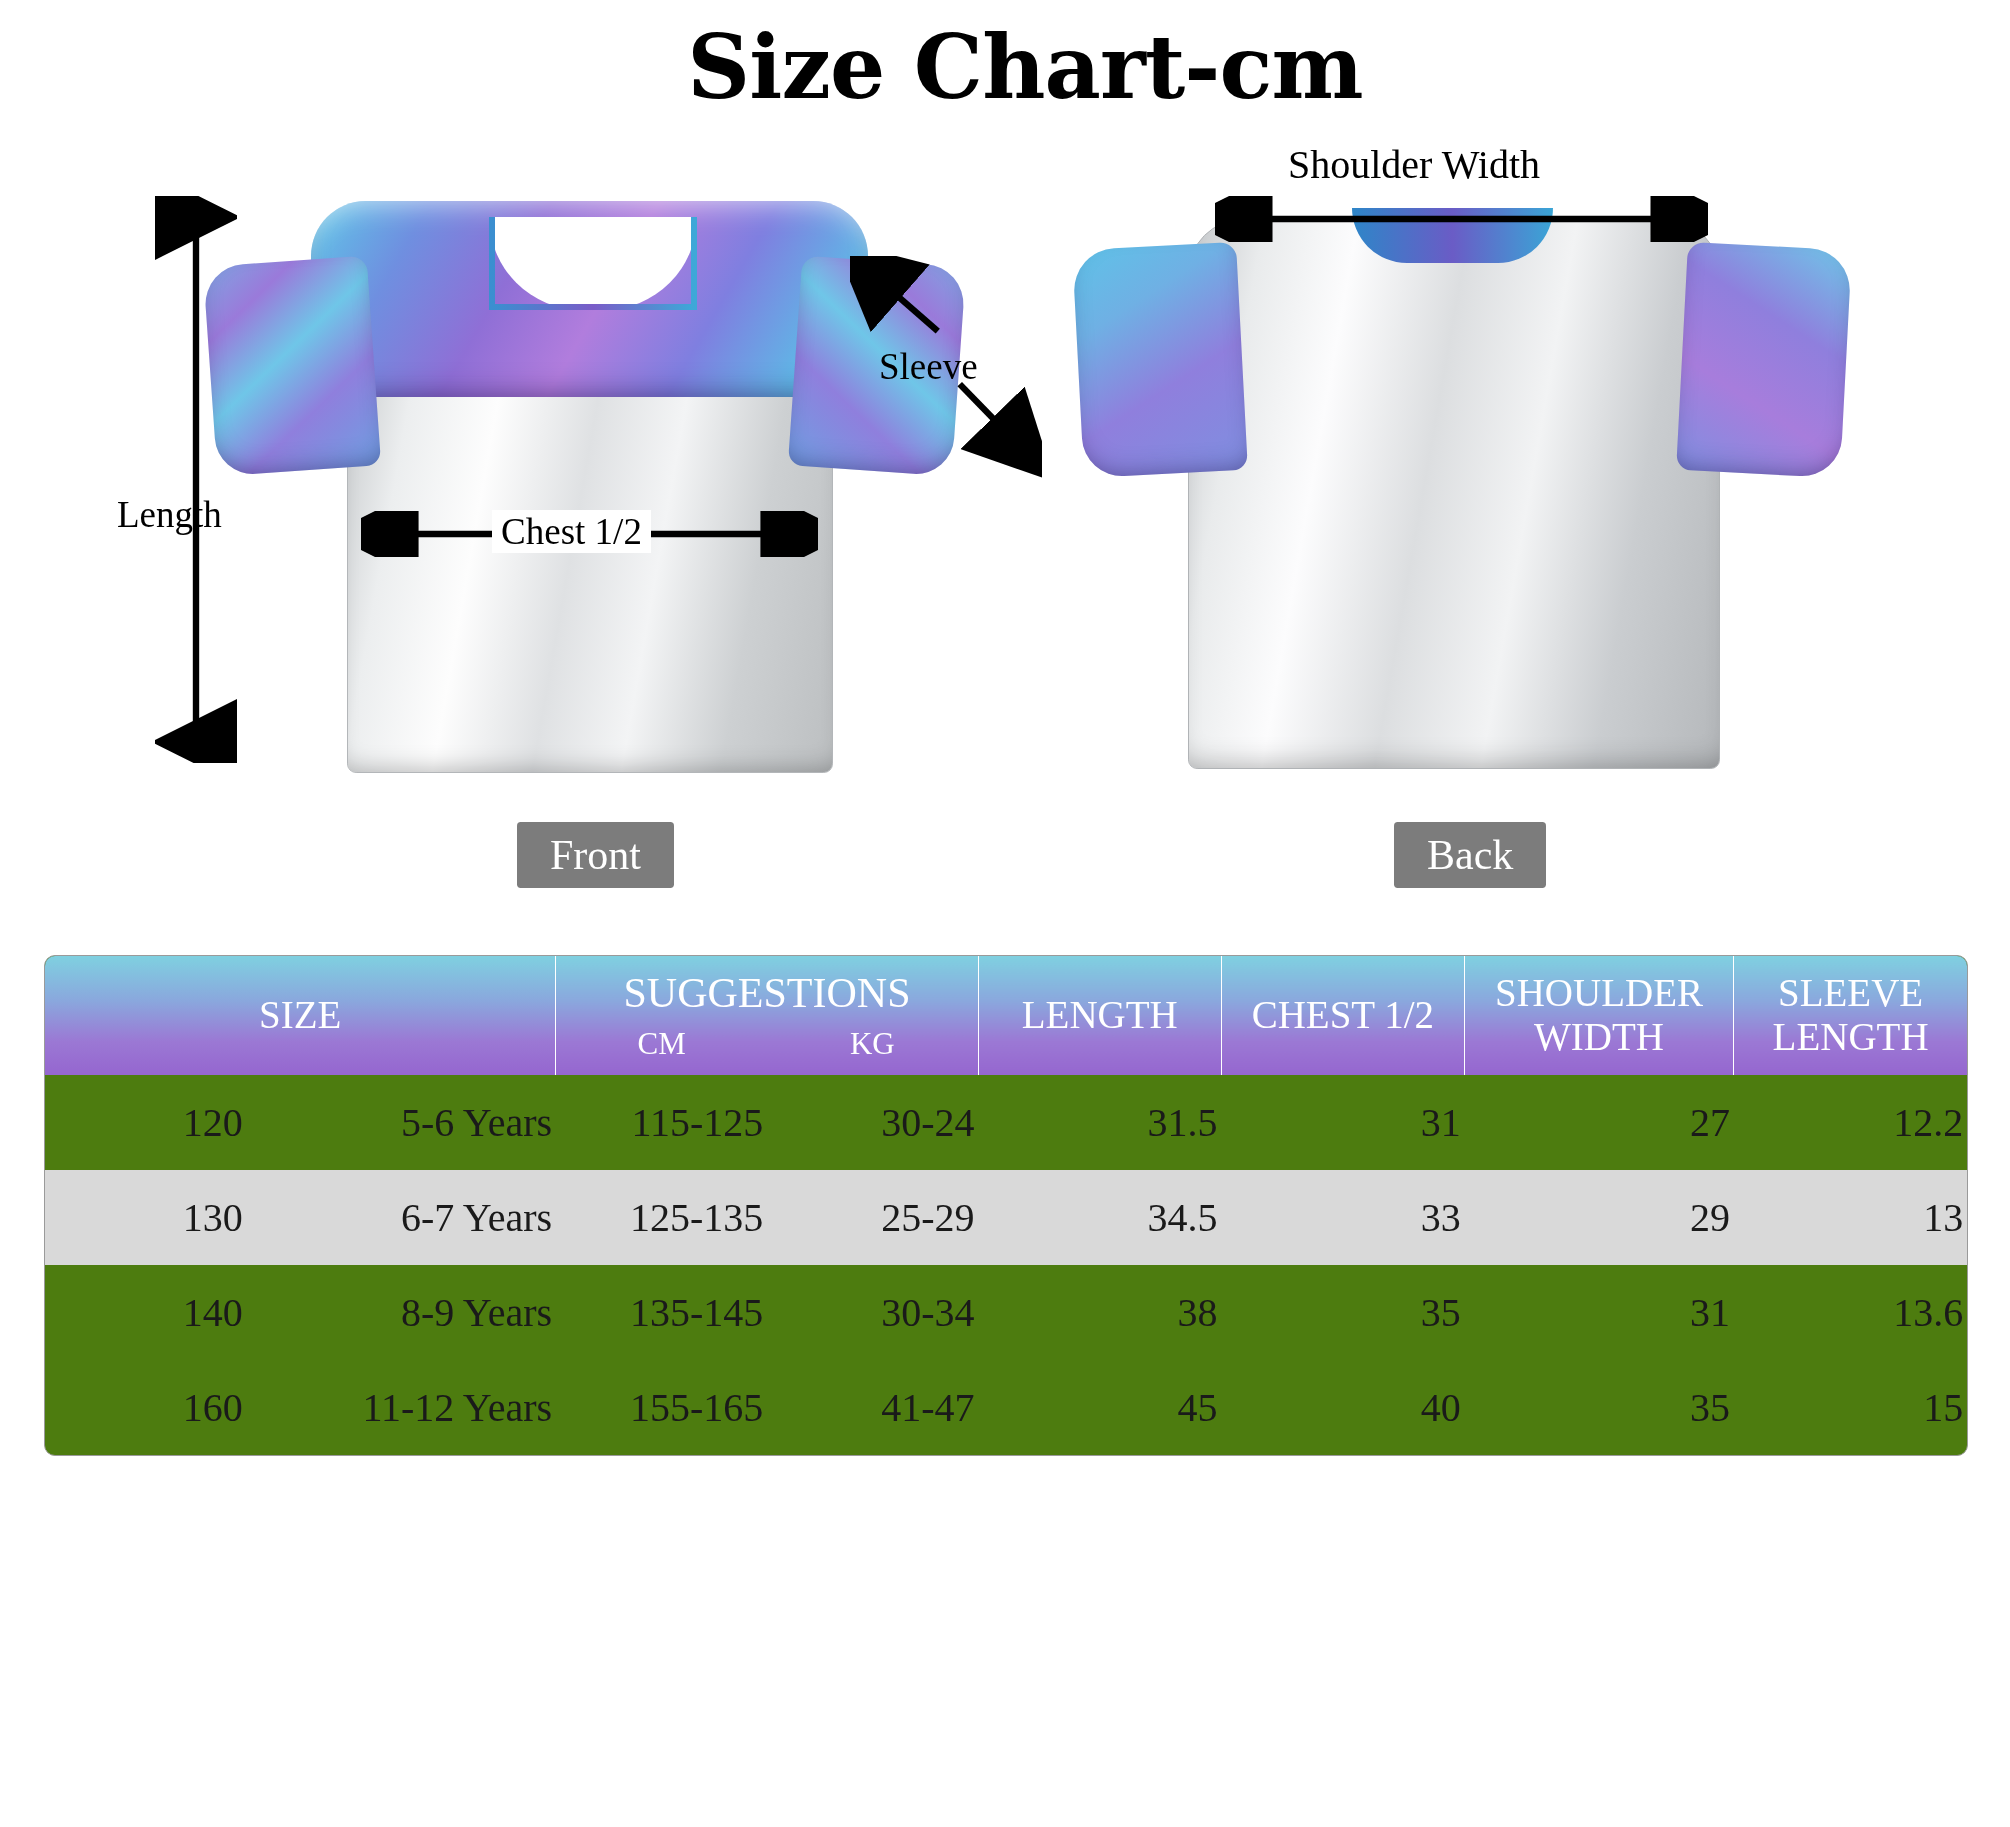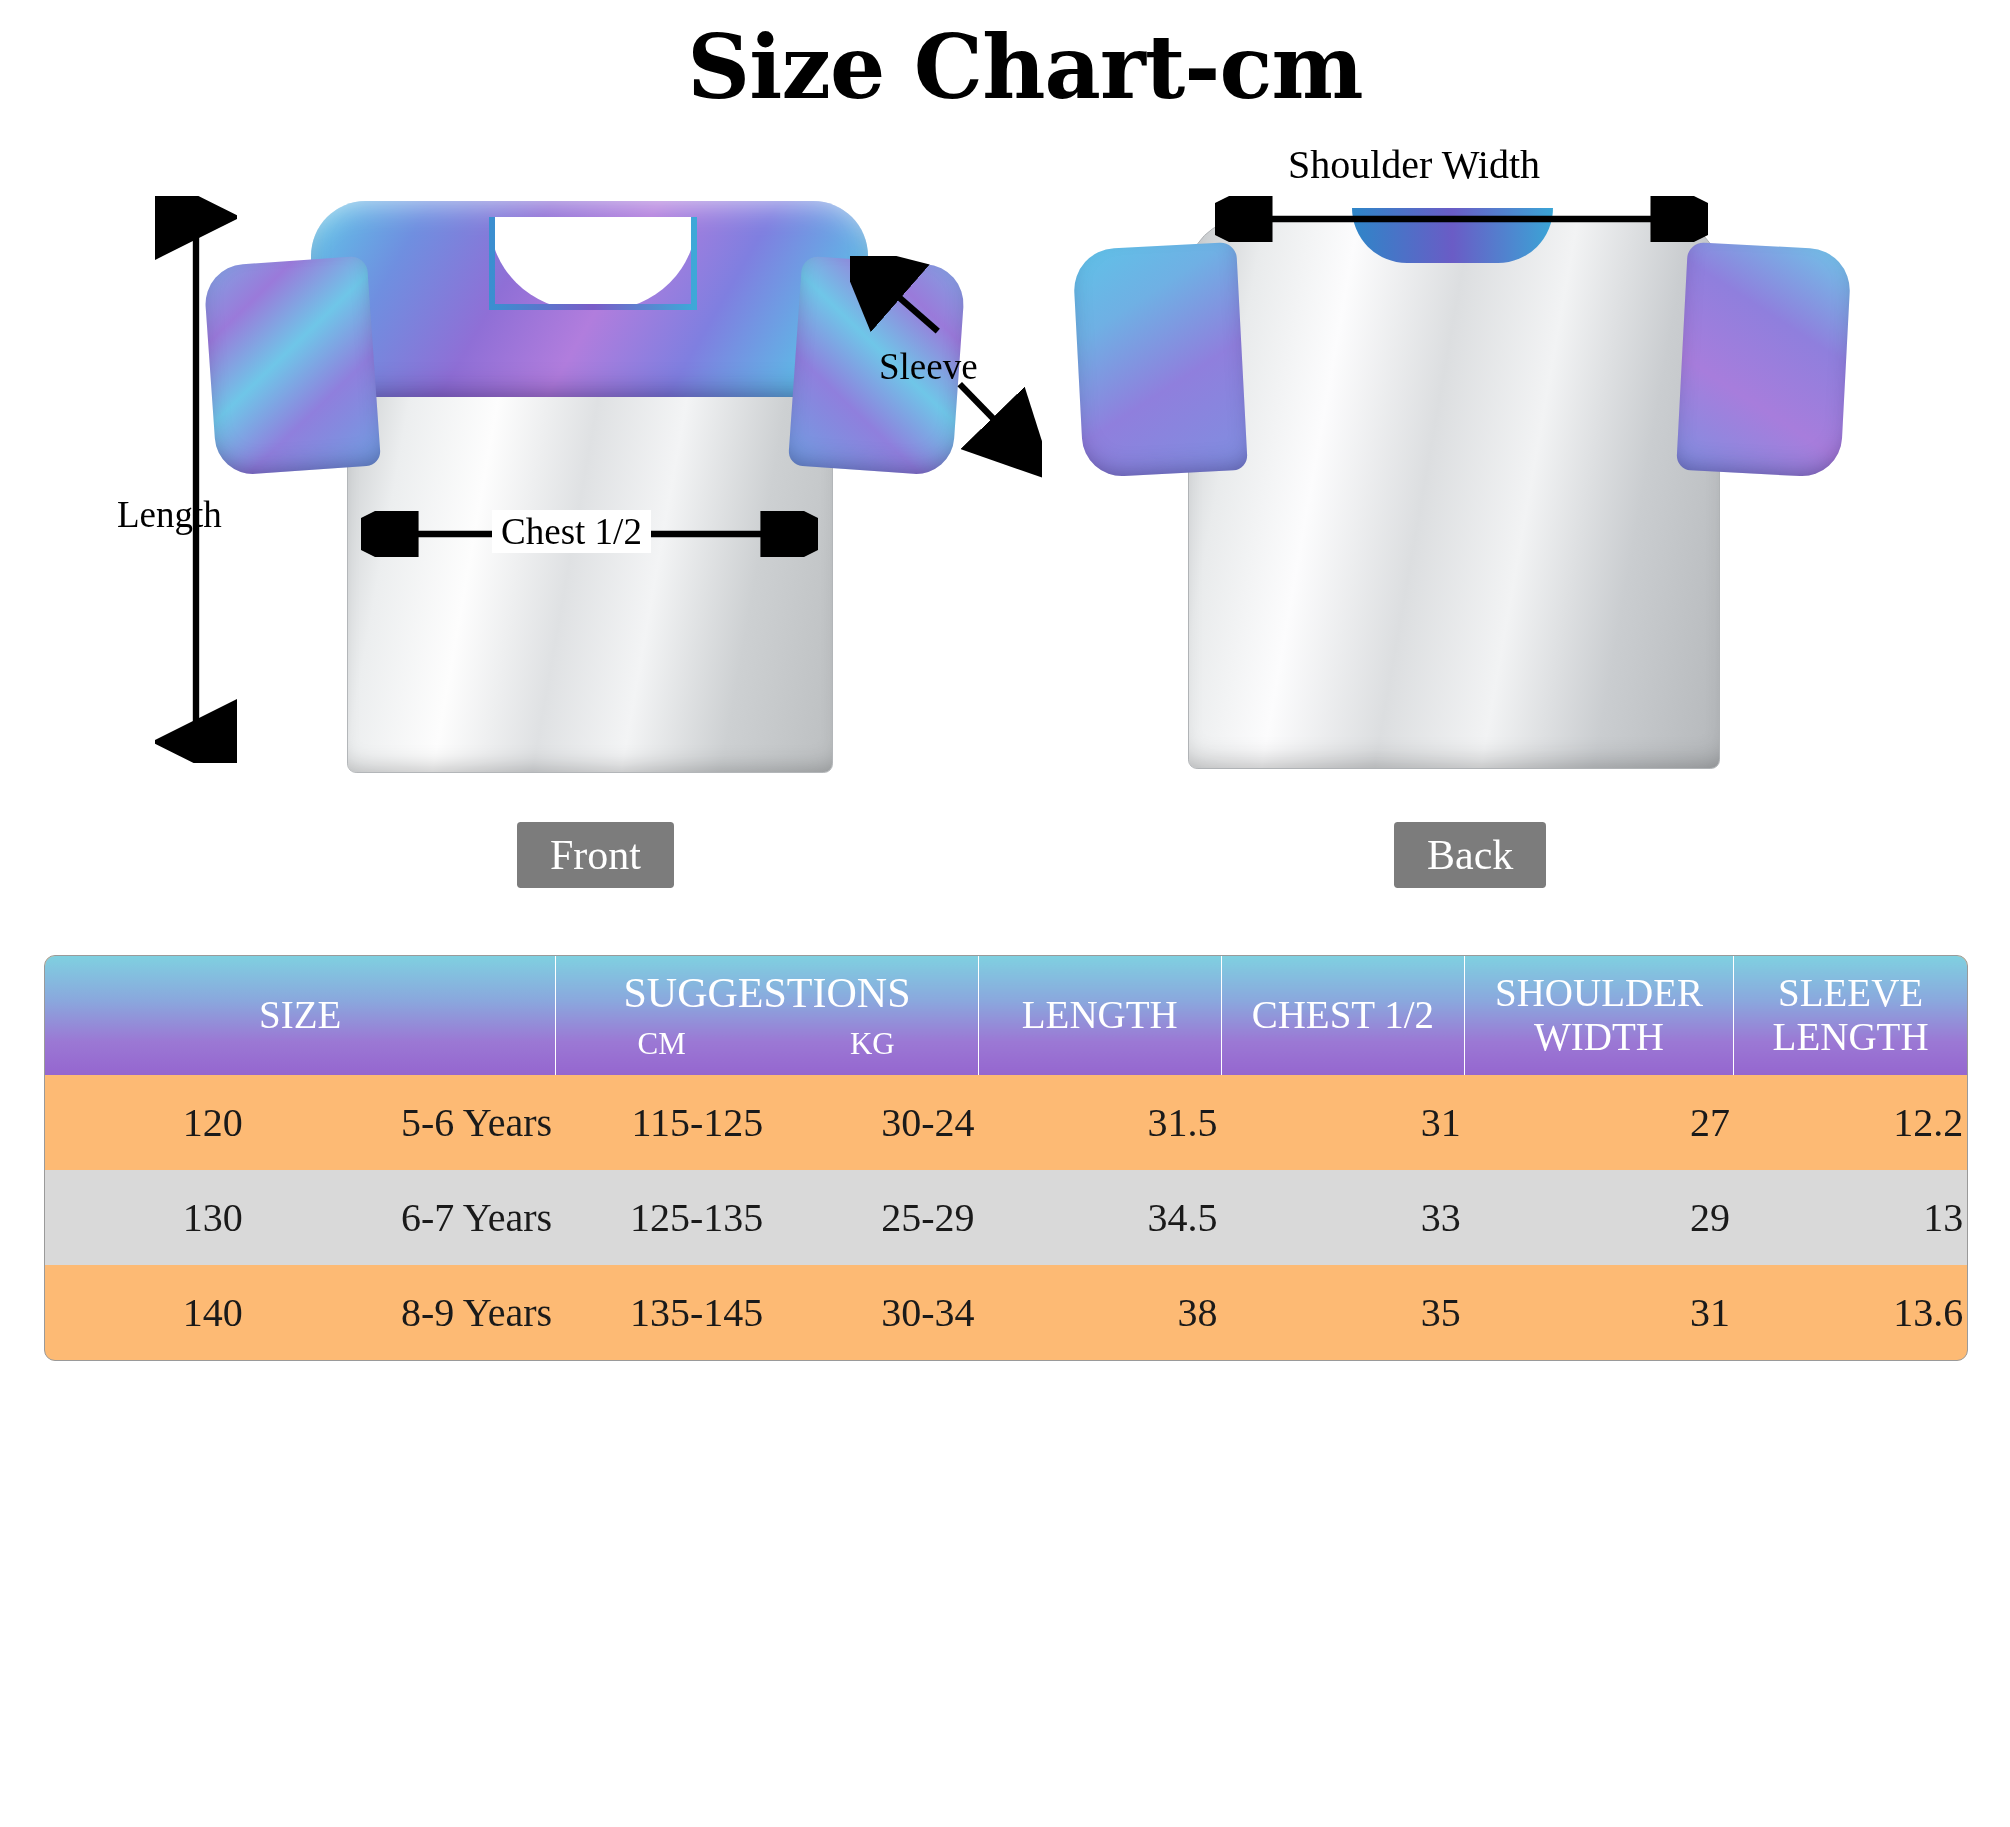--- a/index.html
+++ b/index.html
@@ -165,21 +165,21 @@
 
   
   .table-wrap {
     position: absolute;
     left: 44px;
     top: 955px;
     width: 1922px;
     border: 1.8px solid #9a9a9a;
     border-radius: 11px;
     overflow: hidden;
-    background: #fdba74;
+    background: #4d7c0f;
   }
   table {
     border-collapse: collapse;
     width: 100%;
     font-family: "Liberation Serif", serif;
   }
   thead th {
     color: #ffffff;
     font-weight: normal;
     text-align: center;
@@ -363,18 +363,28 @@
         <tr>
           <td>140</td>
           <td>8-9 Years</td>
           <td>135-145</td>
           <td>30-34</td>
           <td>38</td>
           <td>35</td>
           <td>31</td>
           <td>13.6</td>
         </tr>
+        <tr>
+          <td>160</td>
+          <td>11-12 Years</td>
+          <td>155-165</td>
+          <td>41-47</td>
+          <td>45</td>
+          <td>40</td>
+          <td>35</td>
+          <td>15</td>
+        </tr>
       </tbody>
     </table>
   </div>
 
 </div>
 
 
 </body></html>

